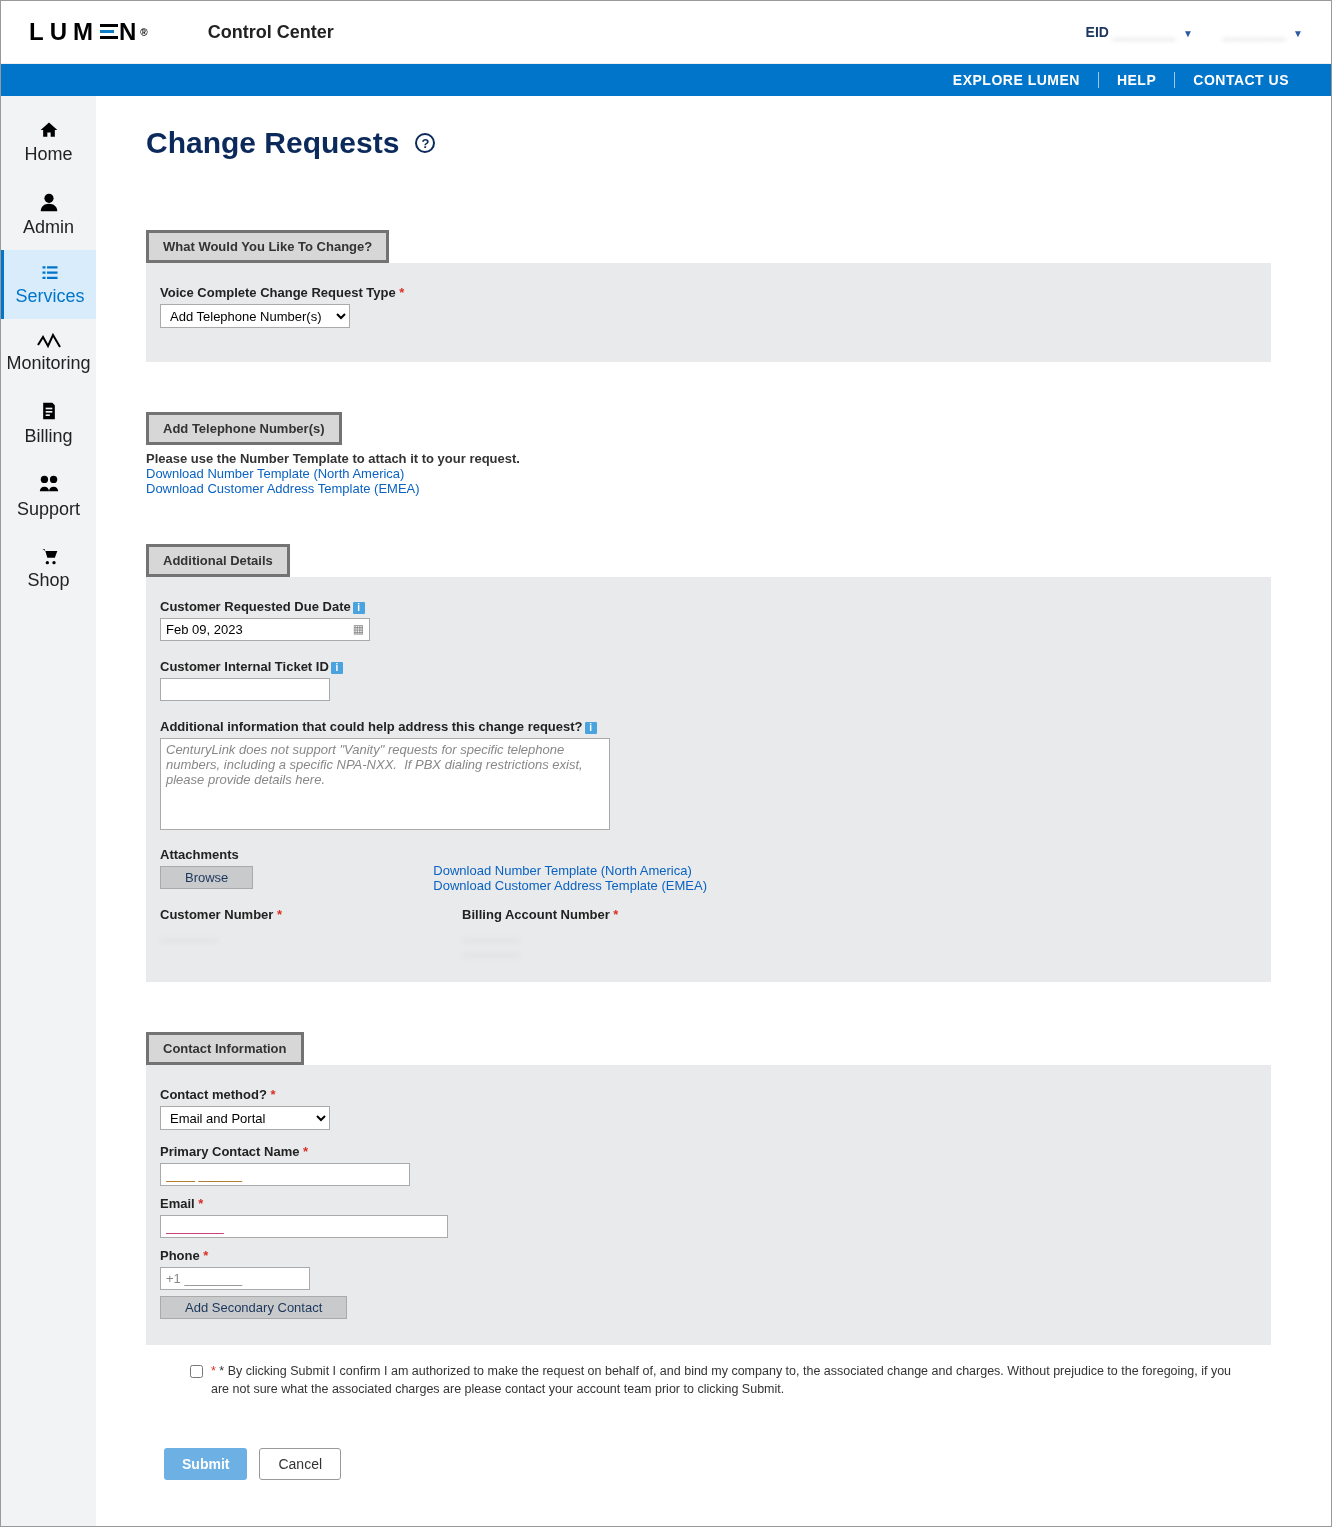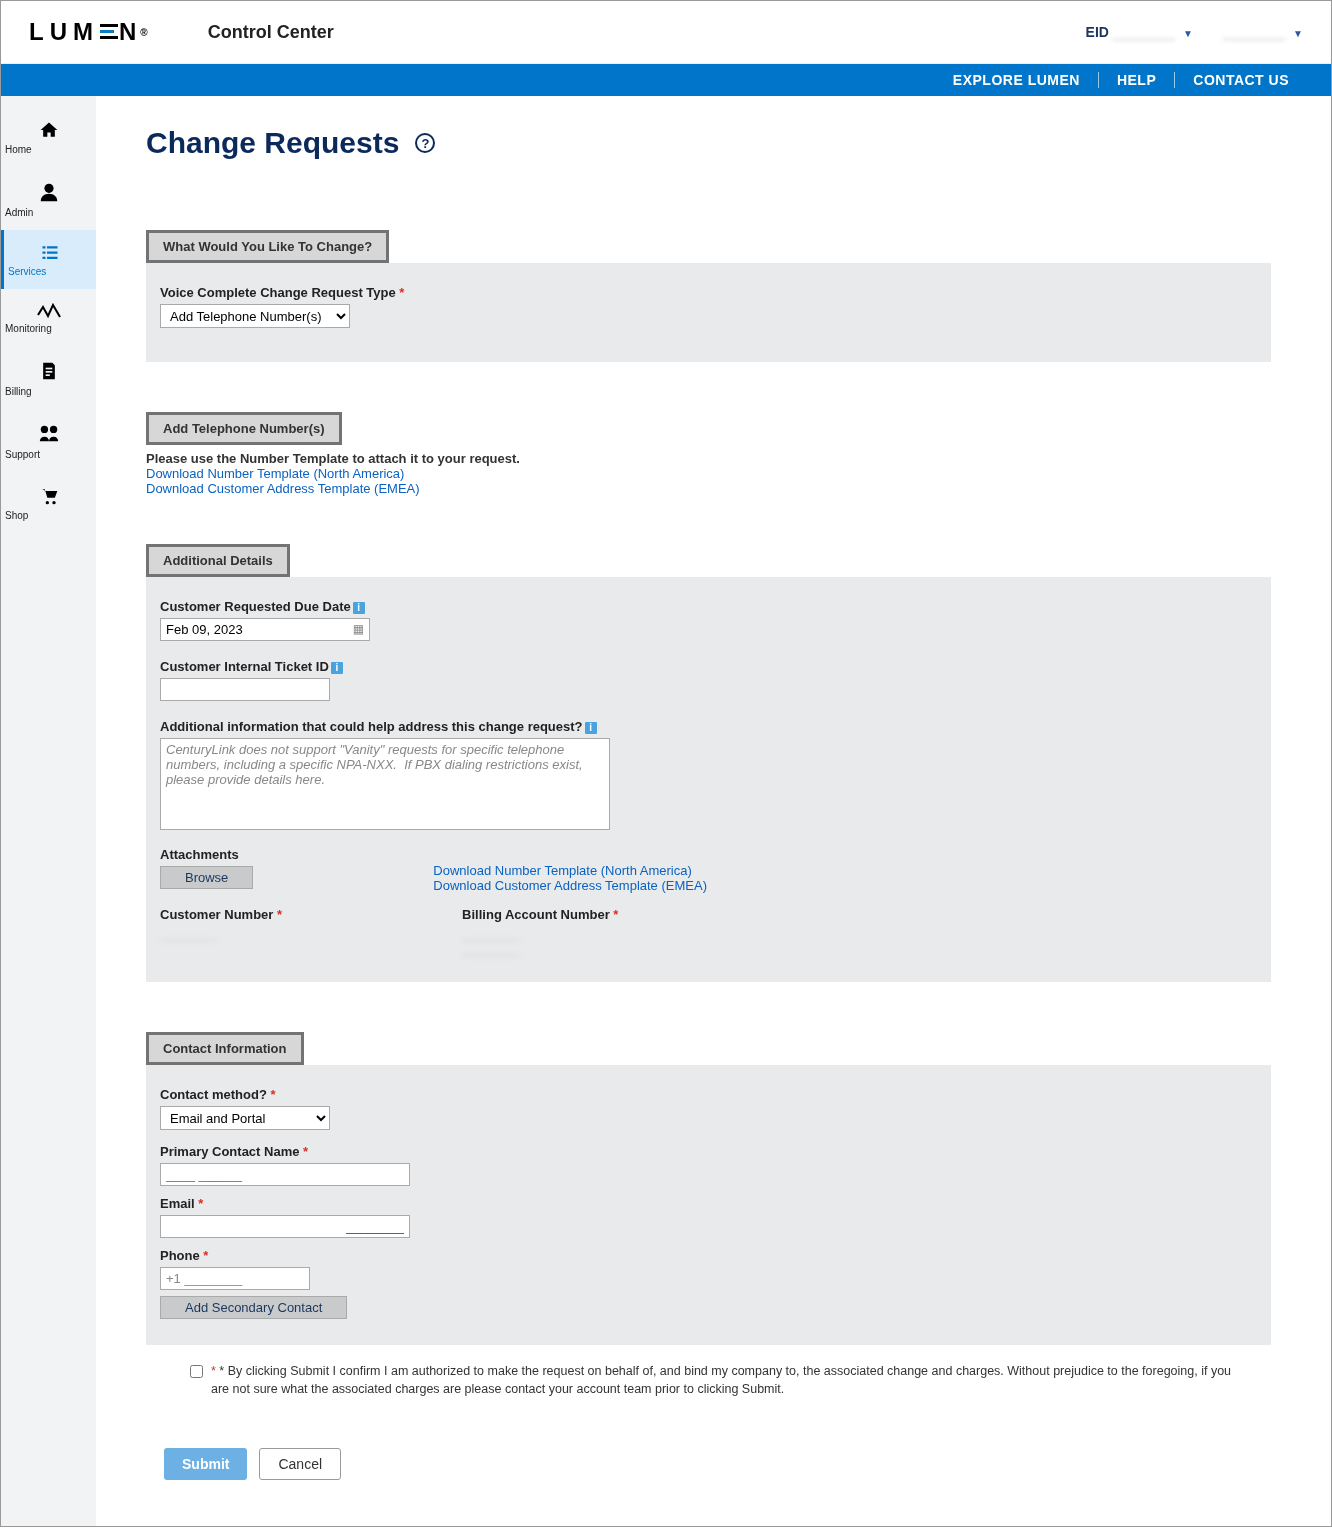--- a/index.html
+++ b/index.html
@@ -85,22 +85,23 @@
   .bluebar a:first-child { border-left:none; }
   
   .layout { display: flex; }
   .sidebar {
     width: 95px;
     background: #f1f3f4;
     min-height: 1430px;
     padding-top: 10px;
   }
   .side-item {
+    text-align: center;
     padding: 14px 4px 12px;
-    font-size: 10px;
+    font-size: 18px;
     color: #222;
     cursor: pointer;
   }
   .side-item.active {
     background:#d9ecfb;
     color:#0075c9;
     border-left:3px solid #0075c9;
   }
   .side-item svg { display:block; margin:0 auto 4px; }
   .main {
@@ -380,21 +381,21 @@
           <div style="height:14px"></div>
           <label class="fld">
             <span>Primary Contact Name</span> <span class="req">*</span>
           </label>
           <input type="text" style="width: 250px; color: #a16207;" value="____ ______">
 
           <div style="height:10px"></div>
           <label class="fld">
             <span>Email</span> <span class="req">*</span>
           </label>
-          <input type="text" style="width: 250px; color: #404040; text-align: right;" value="________">
+          <input type="text" style="width: 288px; color: #be185d;" value="________">
 
           <div style="height:10px"></div>
           <label class="fld">
             <span>Phone</span> <span class="req">*</span>
           </label>
           <div style="display:flex;align-items:center">
             <input type="text" style="width: 150px; color: rgb(136, 136, 136);" value="+1 ________">
           </div>
           <div style="height:6px"></div>
           <button class="sec-contact-btn">Add Secondary Contact</button>

